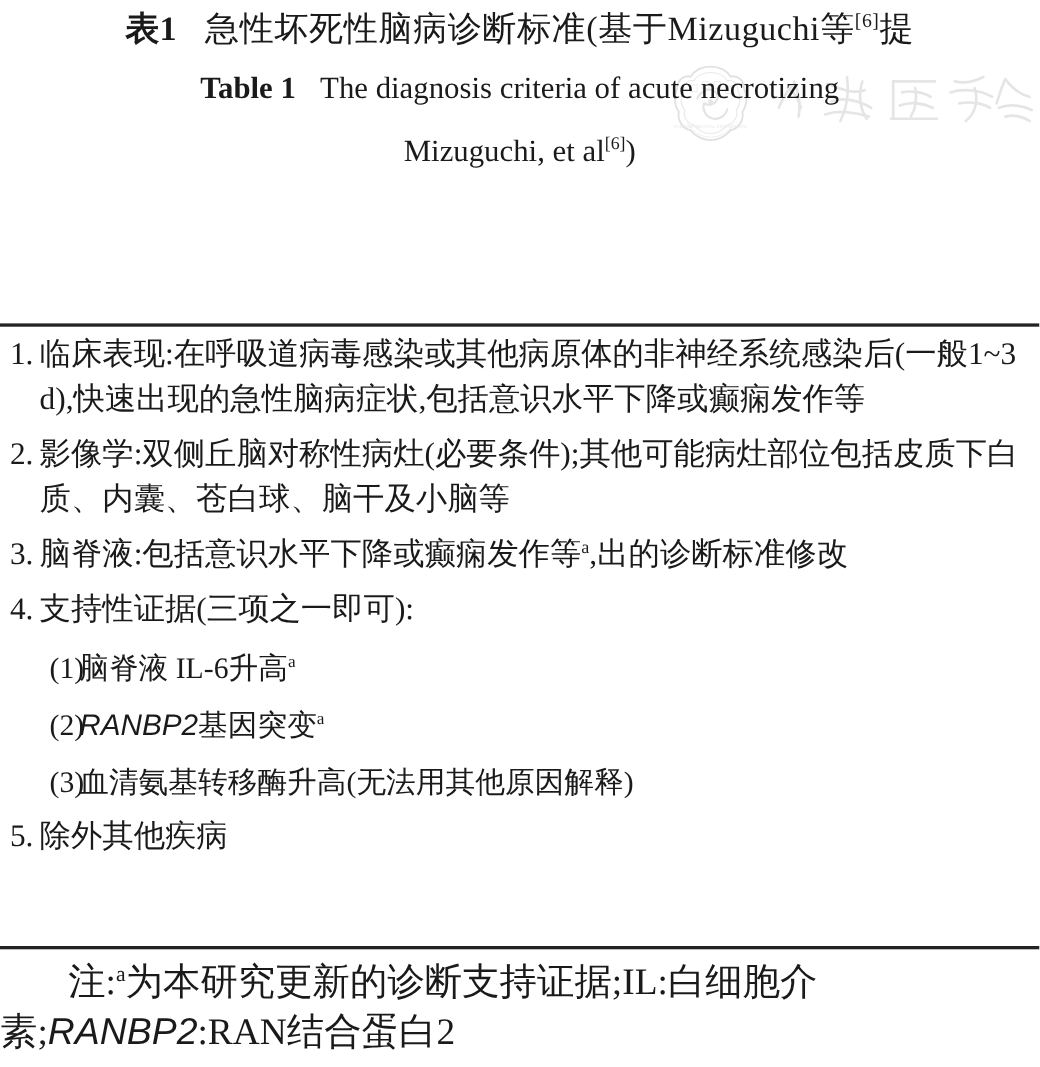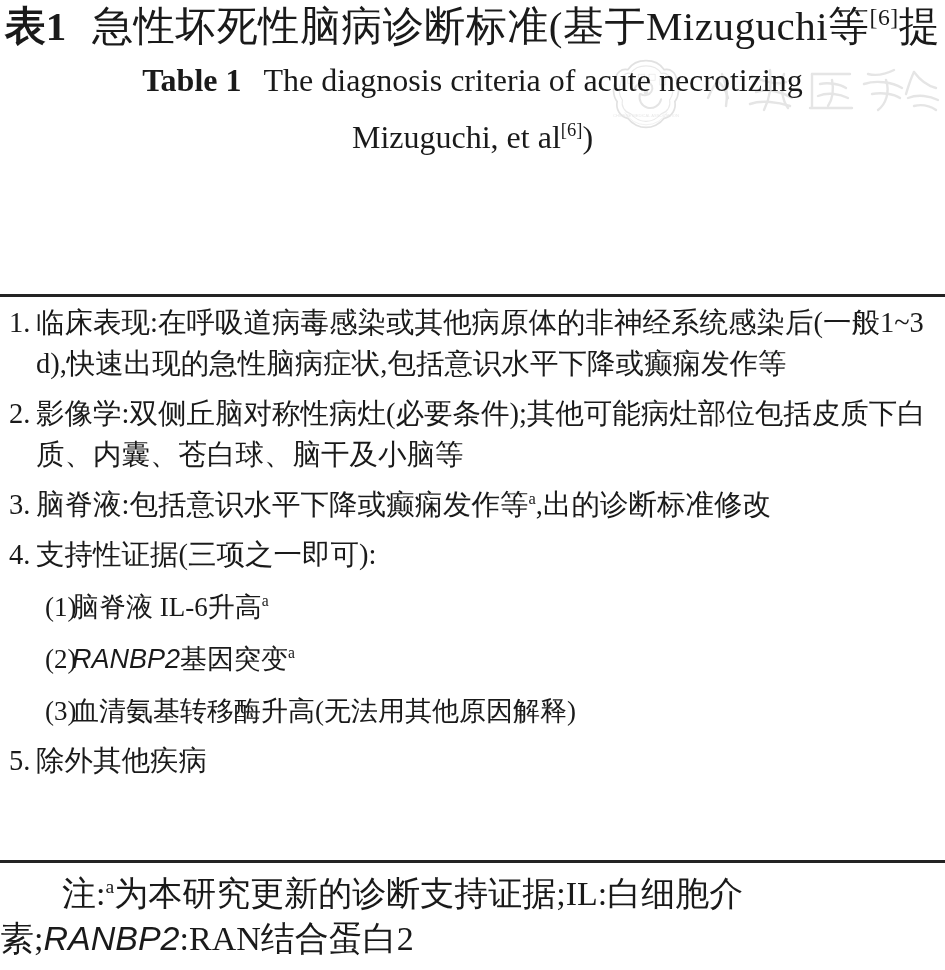--- a/index.html
+++ b/index.html
@@ -50,41 +50,41 @@
 
   
   .title-block {
     position: absolute;
     left: 0;
     top: 0;
     width: 945px;
   }
   .title-cn {
     text-align: center;
-    font-size: 41px;
+    font-size: 31px;
     line-height: 52px;
     letter-spacing: 0.5px;
     white-space: nowrap;
   }
   .title-cn .tbl-label {
     font-weight: bold;
     letter-spacing: 0px;
   }
   .title-cn .gap {
     display: inline-block;
     width: 26px;
   }
   .sup {
     font-size: 0.58em;
     vertical-align: super;
     line-height: 0;
   }
   .title-en {
     text-align: center;
-    font-size: 32px;
+    font-size: 28px;
     line-height: 57px;
     padding: 0 55px;
   }
   .title-en .tbl-label {
     font-weight: bold;
   }
   .title-en .gap {
     display: inline-block;
     width: 22px;
   }

